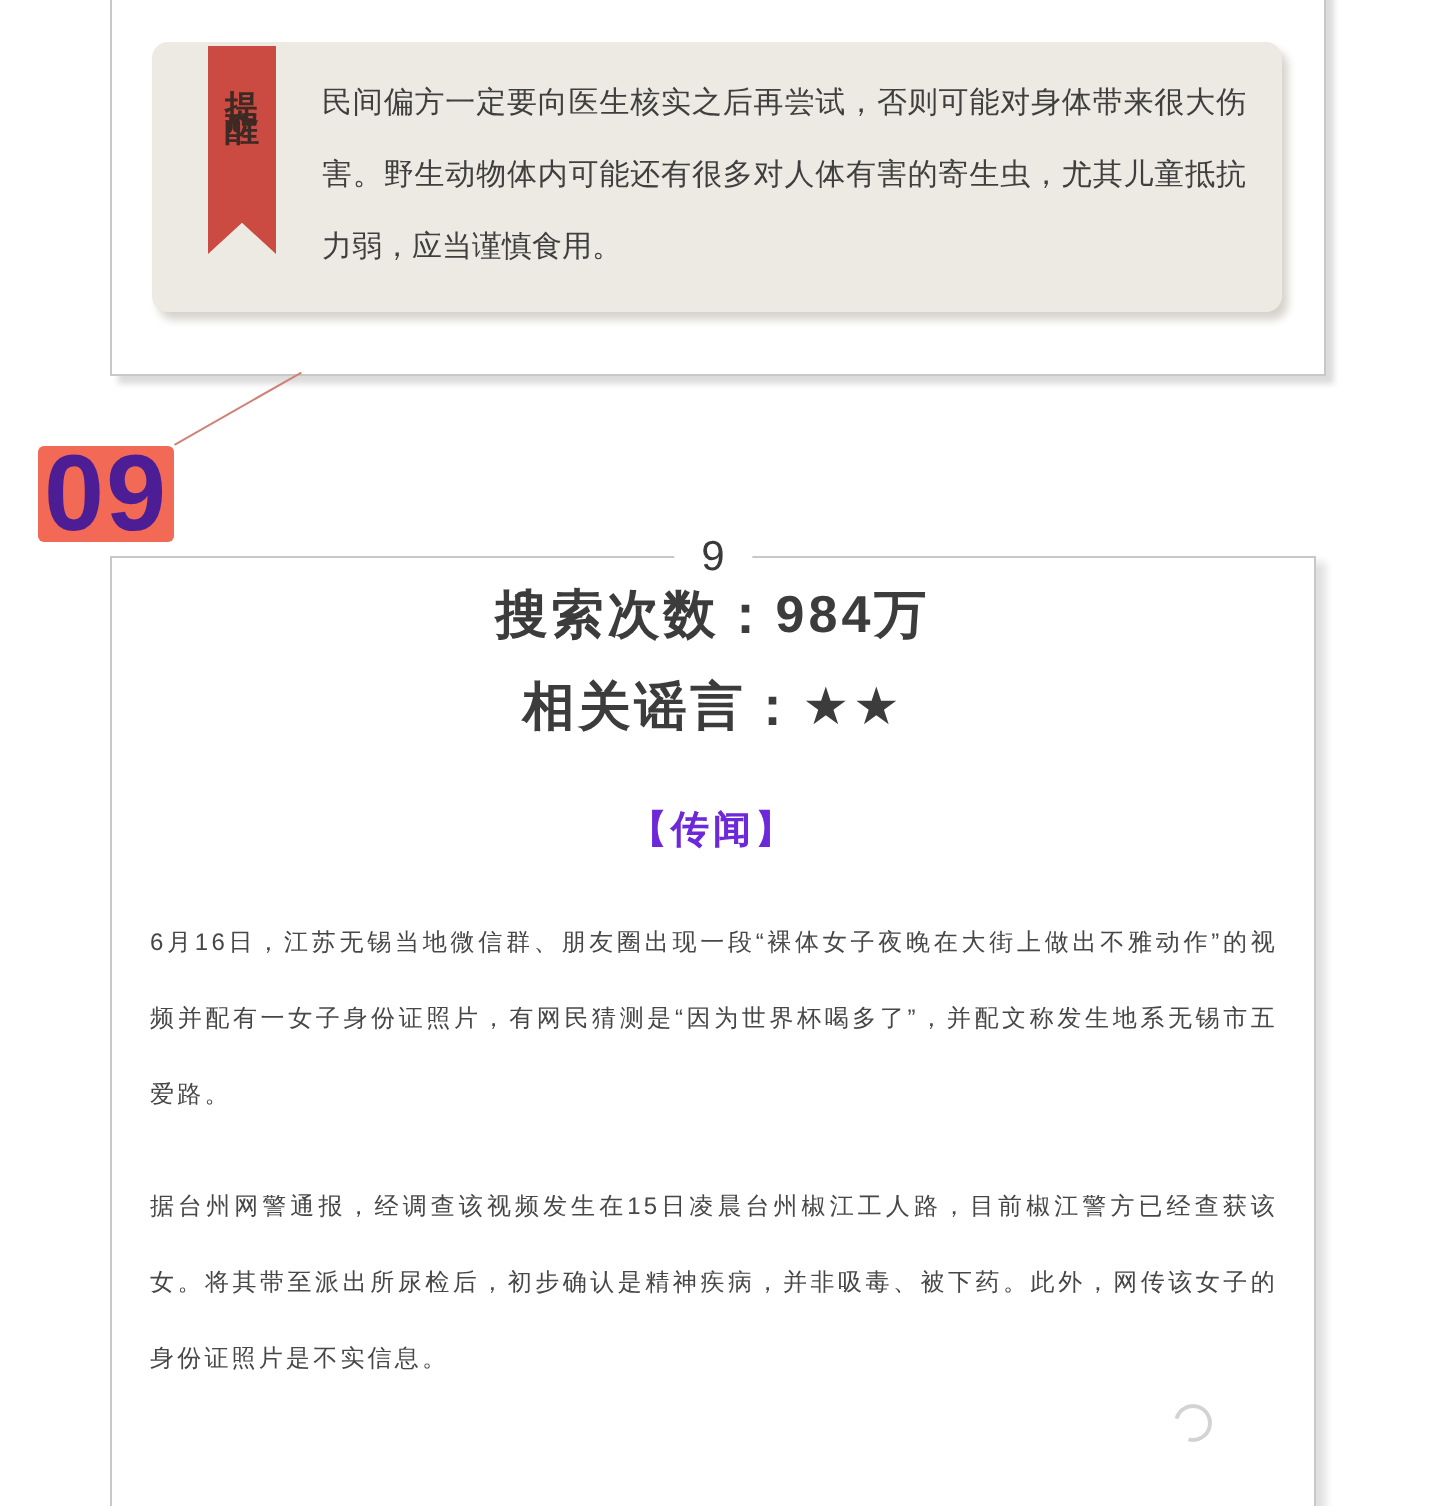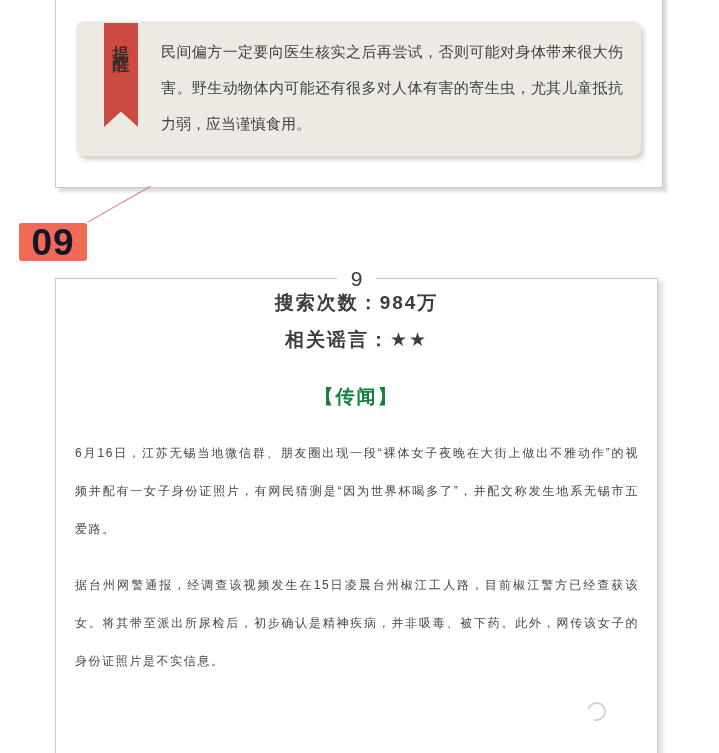--- a/index.html
+++ b/index.html
@@ -51,25 +51,25 @@
   
   .connector-line{
     position:absolute;left:87px;top:222px;
     width:73px;height:0;
     border-top:1px solid #cf8277;
     transform:rotate(-29.7deg);
     transform-origin:0 0;
   }
   .num-badge{
     position:absolute;left:19px;top:223px;
-    width:68px;height:38px;
+    width:68px;height:48px;
     background:#f26a55;
     border-radius:3px;
-    color:#0f172a;
-    font-size:37px;font-weight:bold;line-height:1;
+    color:#4c1d95;
+    font-size:54px;font-weight:bold;line-height:1;
     display:flex;align-items:center;justify-content:center;
     letter-spacing:1px;
   }
   
   .content-box{
     position:absolute;left:55px;top:278px;
     width:601px;height:490px;
     border:1px solid #c8c8c8;border-bottom:none;
     background:#ffffff;
     box-shadow:5px 3px 4px rgba(0,0,0,0.12);
@@ -85,31 +85,31 @@
   .article-title{
     margin:27px 10px 0 10px;
     text-align:center;
     font-size:20px;font-weight:bold;
     letter-spacing:1px;
     color:#3c3c3c;
   }
   .article-search,.article-heat{
     margin-top:11px;
     text-align:center;
-    font-size:19px;font-weight:bold;
+    font-size:26px;font-weight:bold;
     letter-spacing:2px;
     color:#3c3c3c;
   }
   .section-heading{
     margin-top:31px;
     text-align:center;
     font-size:19px;font-weight:bold;
     letter-spacing:2px;
   }
-  .rumor-heading{color:#15803d;}
+  .rumor-heading{color:#6d28d9;}
   .truth-heading{color:#9a68ad;margin-top:9px;}
   .article-para{
     margin:24px 18px 0 19px;
     text-align:justify;
     font-size:12px;line-height:38px;
     letter-spacing:1.6px;
     color:#474747;
   }
   .truth-para{margin-top:18px;}
   

